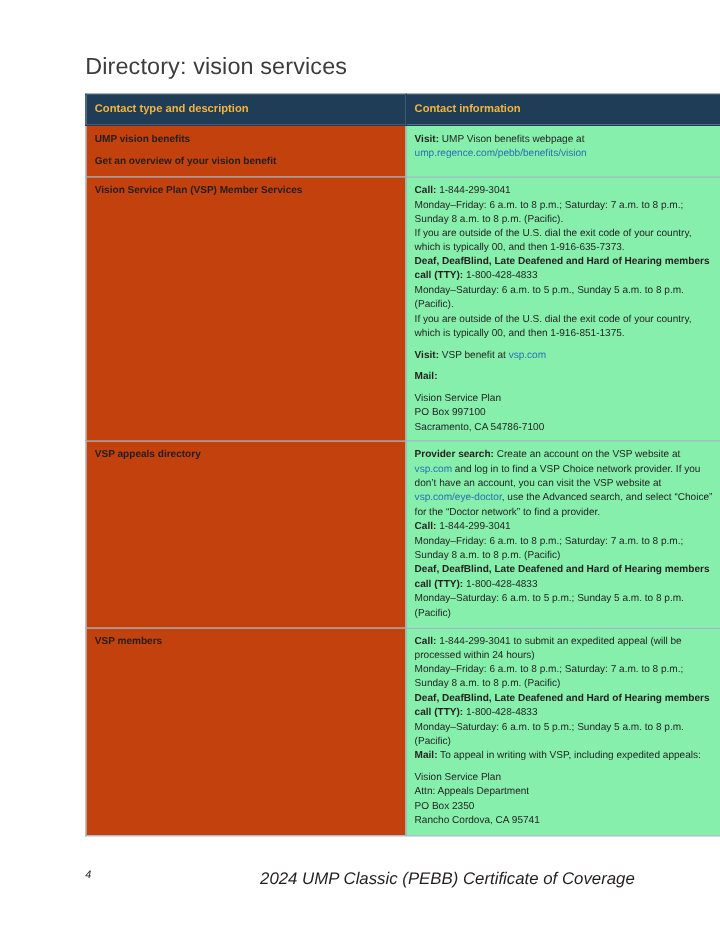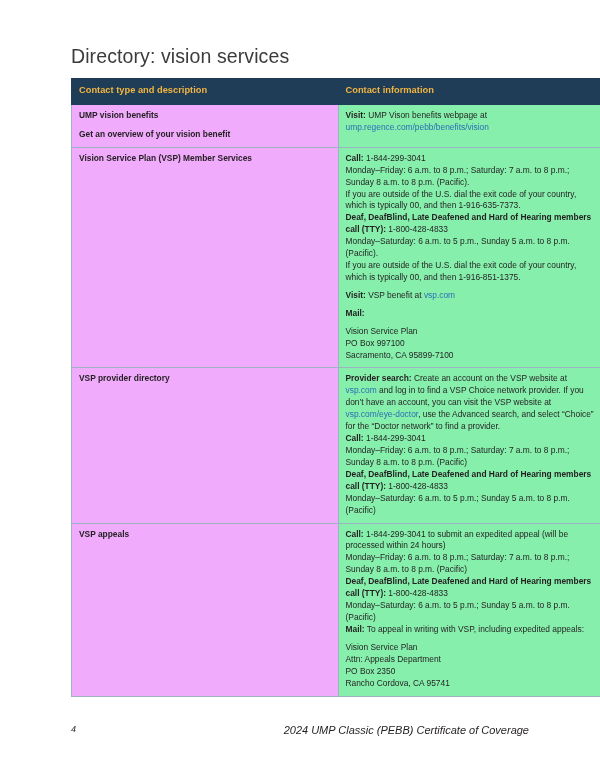--- a/index.html
+++ b/index.html
@@ -51,21 +51,21 @@
   }
   table.dir td {
     font-size: 8.4px;
     vertical-align: top;
     padding: 5px 7px 6px 7px;
     line-height: 1.42;
     border: 0.7px solid #9fb2c2;
   }
   td.c1 {
     width: 139px;
-    background: #f0abfc;
+    background: #c2410c;
     font-weight: bold;
     color: #231f20;
     margin-left: 28px;
   }
   td.c2 {
     width: 319px;
     background: #86efac;
   }
   td.c1 .normal {
     font-weight: bold;
@@ -84,21 +84,21 @@
     font-size: 9px;
     font-style: italic;
     color: #231f20;
   }
   .footer-txt {
     position: absolute;
     left: 0;
     right: 71px;
     top: 724px;
     text-align: right;
-    font-size: 11px;
+    font-size: 14px;
     font-style: italic;
     color: #231f20;
   }
 </style>
 </head>
 <body>
 
 <div class="page">
 
   <div class="page-title">Directory: vision services</div>
@@ -133,41 +133,41 @@
           <span class="blk">If you are outside of the U.S. dial the exit code of your country, which is typically 00, and then 1-916-635-7373.</span>
           <span class="blk"><span class="b">Deaf, DeafBlind, Late Deafened and Hard of Hearing members call (TTY):</span><span> 1-800-428-4833</span></span>
           <span class="blk">Monday–Saturday: 6 a.m. to 5 p.m., Sunday 5 a.m. to 8 p.m. (Pacific).</span>
           <span class="blk">If you are outside of the U.S. dial the exit code of your country, which is typically 00, and then 1-916-851-1375.</span>
           <span class="gap"></span>
           <span class="blk"><span class="b">Visit:</span><span> VSP benefit at </span><span class="lnk">vsp.com</span></span>
           <span class="gap"></span>
           <span class="blk b">Mail:</span>
           <span class="mailblock">Vision Service Plan</span>
           <span class="blk">PO Box 997100</span>
-          <span class="blk">Sacramento, CA 95899-7100</span>
+          <span class="blk">Sacramento, CA 54786-7100</span>
         </td>
       </tr>
 
       <tr>
         <td class="c1">
-          <span>VSP provider directory</span>
+          <span>VSP appeals directory</span>
         </td>
         <td class="c2">
           <span class="blk"><span class="b">Provider search:</span><span> Create an account on the VSP website at </span><span class="lnk">vsp.com</span><span> and log in to find a VSP Choice network provider. If you don’t have an account, you can visit the VSP website at </span><span class="lnk">vsp.com/eye-doctor</span><span>, use the Advanced search, and select “Choice” for the “Doctor network” to find a provider.</span></span>
           <span class="blk"><span class="b">Call:</span><span> 1-844-299-3041</span></span>
           <span class="blk">Monday–Friday: 6 a.m. to 8 p.m.; Saturday: 7 a.m. to 8 p.m.;</span>
           <span class="blk">Sunday 8 a.m. to 8 p.m.  (Pacific)</span>
           <span class="blk"><span class="b">Deaf, DeafBlind, Late Deafened and Hard of Hearing members call (TTY):</span><span> 1-800-428-4833</span></span>
           <span class="blk">Monday–Saturday: 6 a.m. to 5 p.m.; Sunday 5 a.m. to 8 p.m. (Pacific)</span>
         </td>
       </tr>
 
       <tr>
         <td class="c1">
-          <span>VSP appeals</span>
+          <span>VSP members</span>
         </td>
         <td class="c2">
           <span class="blk"><span class="b">Call:</span><span> 1-844-299-3041 to submit an expedited appeal (will be processed within 24 hours)</span></span>
           <span class="blk">Monday–Friday: 6 a.m. to 8 p.m.; Saturday: 7 a.m. to 8 p.m.;</span>
           <span class="blk">Sunday 8 a.m. to 8 p.m. (Pacific)</span>
           <span class="blk"><span class="b">Deaf, DeafBlind, Late Deafened and Hard of Hearing members call (TTY):</span><span> 1-800-428-4833</span></span>
           <span class="blk">Monday–Saturday: 6 a.m. to 5 p.m.; Sunday 5 a.m. to 8 p.m. (Pacific)</span>
           <span class="blk"><span class="b">Mail:</span><span> To appeal in writing with VSP, including expedited appeals:</span></span>
           <span class="mailblock">Vision Service Plan</span>
           <span class="blk">Attn: Appeals Department</span>

